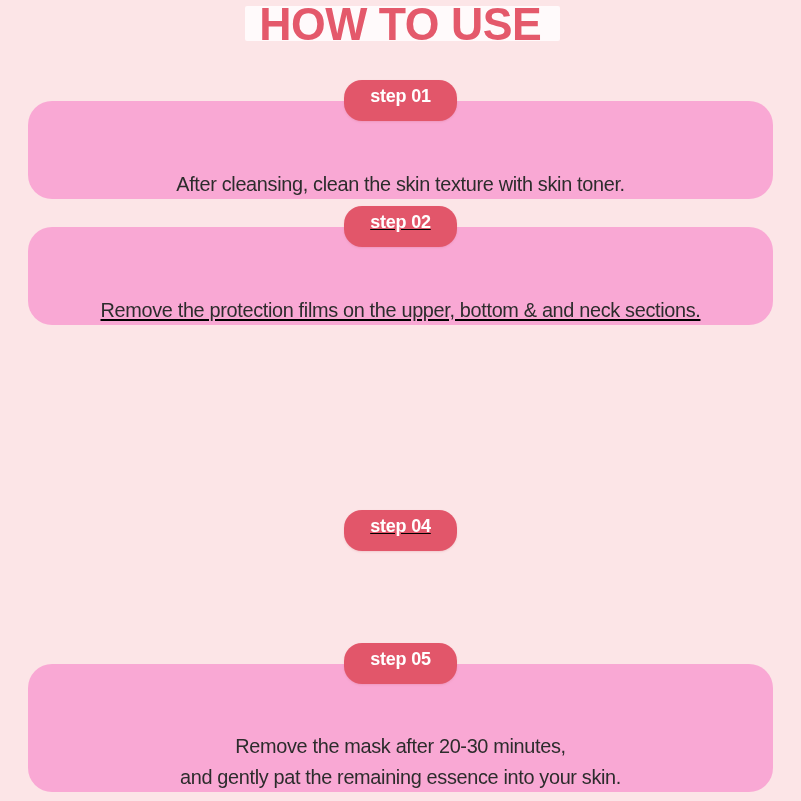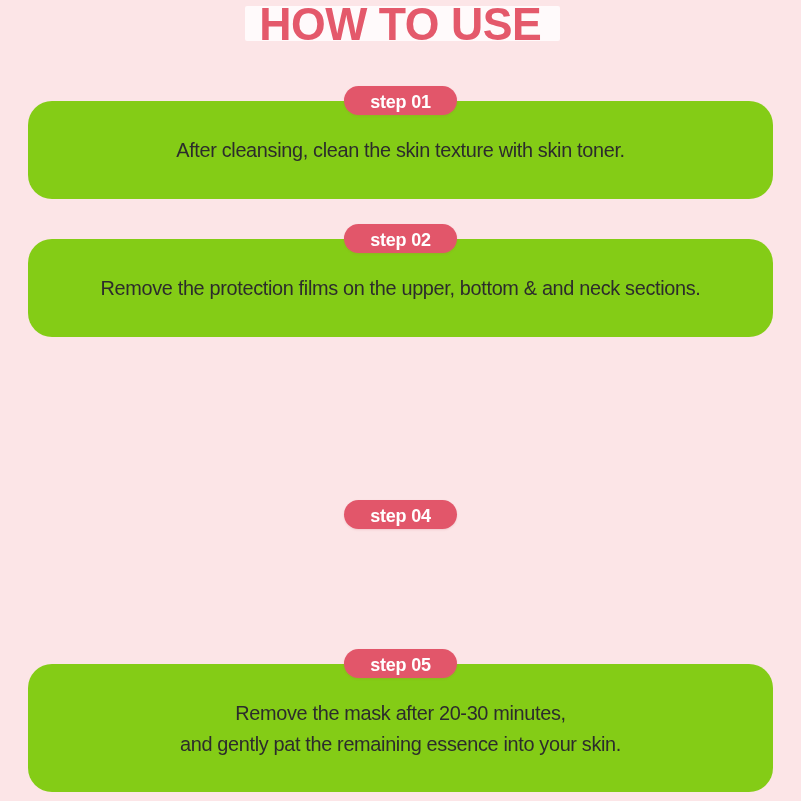--- a/index.html
+++ b/index.html
@@ -70,35 +70,35 @@
     justify-content: center;
     z-index: 3;
   }
   .badge {
     background: #e2566a;
     color: #ffffff;
     font-size: 18px;
     font-weight: bold;
     letter-spacing: -0.2px;
     border-radius: 18px;
-    padding: 7px 26px 4px 26px;
+    padding: 7px 26px 16px 26px;
     line-height: 1;
     white-space: nowrap;
     box-shadow: 0 1px 2px rgba(190,80,95,0.18);
   }
 
   .card {
     position: relative;
     margin: -17px auto 12px auto;
     width: 745px;
-    background: #84cc16;
+    background: #f9a8d4;
     border-radius: 24px;
     box-sizing: border-box;
     display: flex;
-    align-items: center;
+    align-items: flex-end;
     justify-content: center;
     z-index: 1;
   }
   .card-text {
     width: 100%;
     text-align: center;
     color: #2c2c2c;
     font-size: 20.5px;
     line-height: 1.52;
     letter-spacing: -0.35px;
@@ -127,33 +127,33 @@
 
   <div class="step-block" style="top:82px;">
     <div class="badge-row">
       <span class="badge">step 01</span>
     </div>
     <div class="card h1">
       <div class="card-text">After cleansing, clean the skin texture with skin toner.</div>
     </div>
   </div>
 
-  <div class="step-block" style="top:220px;">
+  <div class="step-block" style="top:208px;text-decoration:underline;">
     <div class="badge-row">
       <span class="badge">step 02</span>
     </div>
     <div class="card h2">
       <div class="card-text">Remove the protection films on the upper, bottom &amp; and neck sections.</div>
     </div>
   </div>
 
   <div class="step-block" style="top:334px;">
   </div>
 
-  <div class="step-block" style="top:496px;">
+  <div class="step-block" style="top:512px;text-decoration:underline;">
     <div class="badge-row">
       <span class="badge">step 04</span>
     </div>
   </div>
 
   <div class="step-block" style="top:645px;">
     <div class="badge-row">
       <span class="badge">step 05</span>
     </div>
     <div class="card h5">

